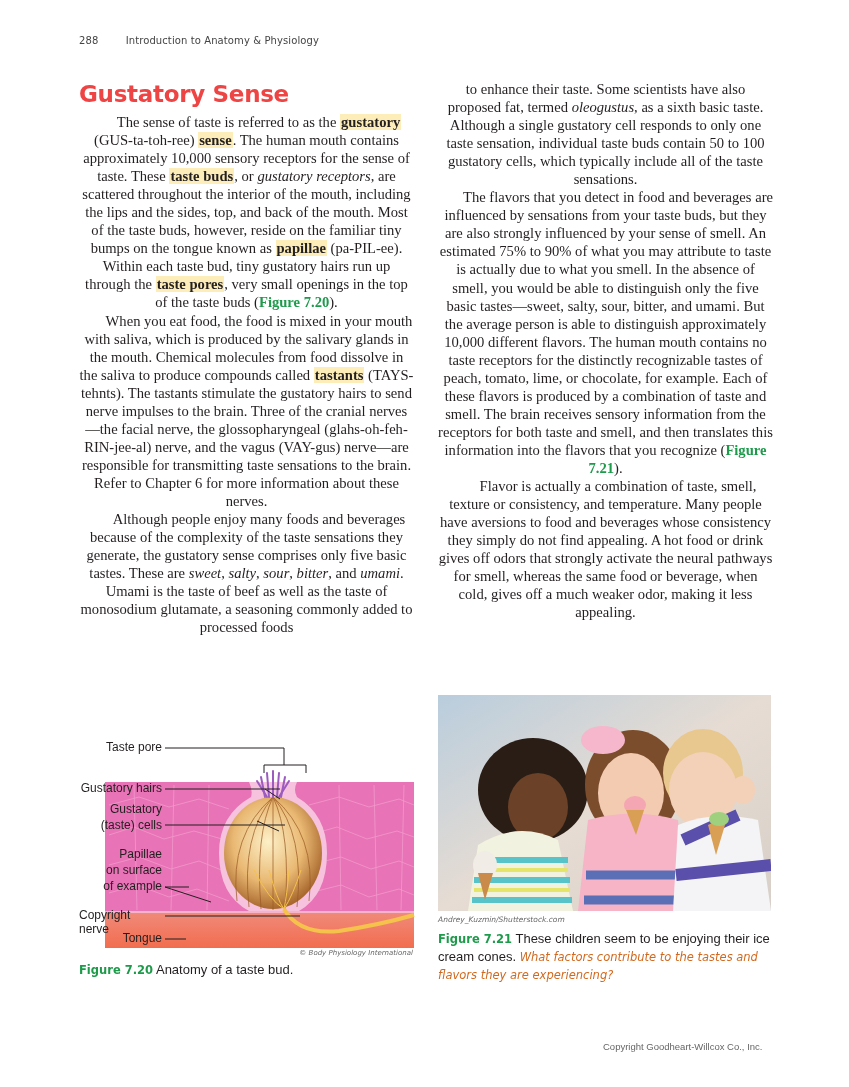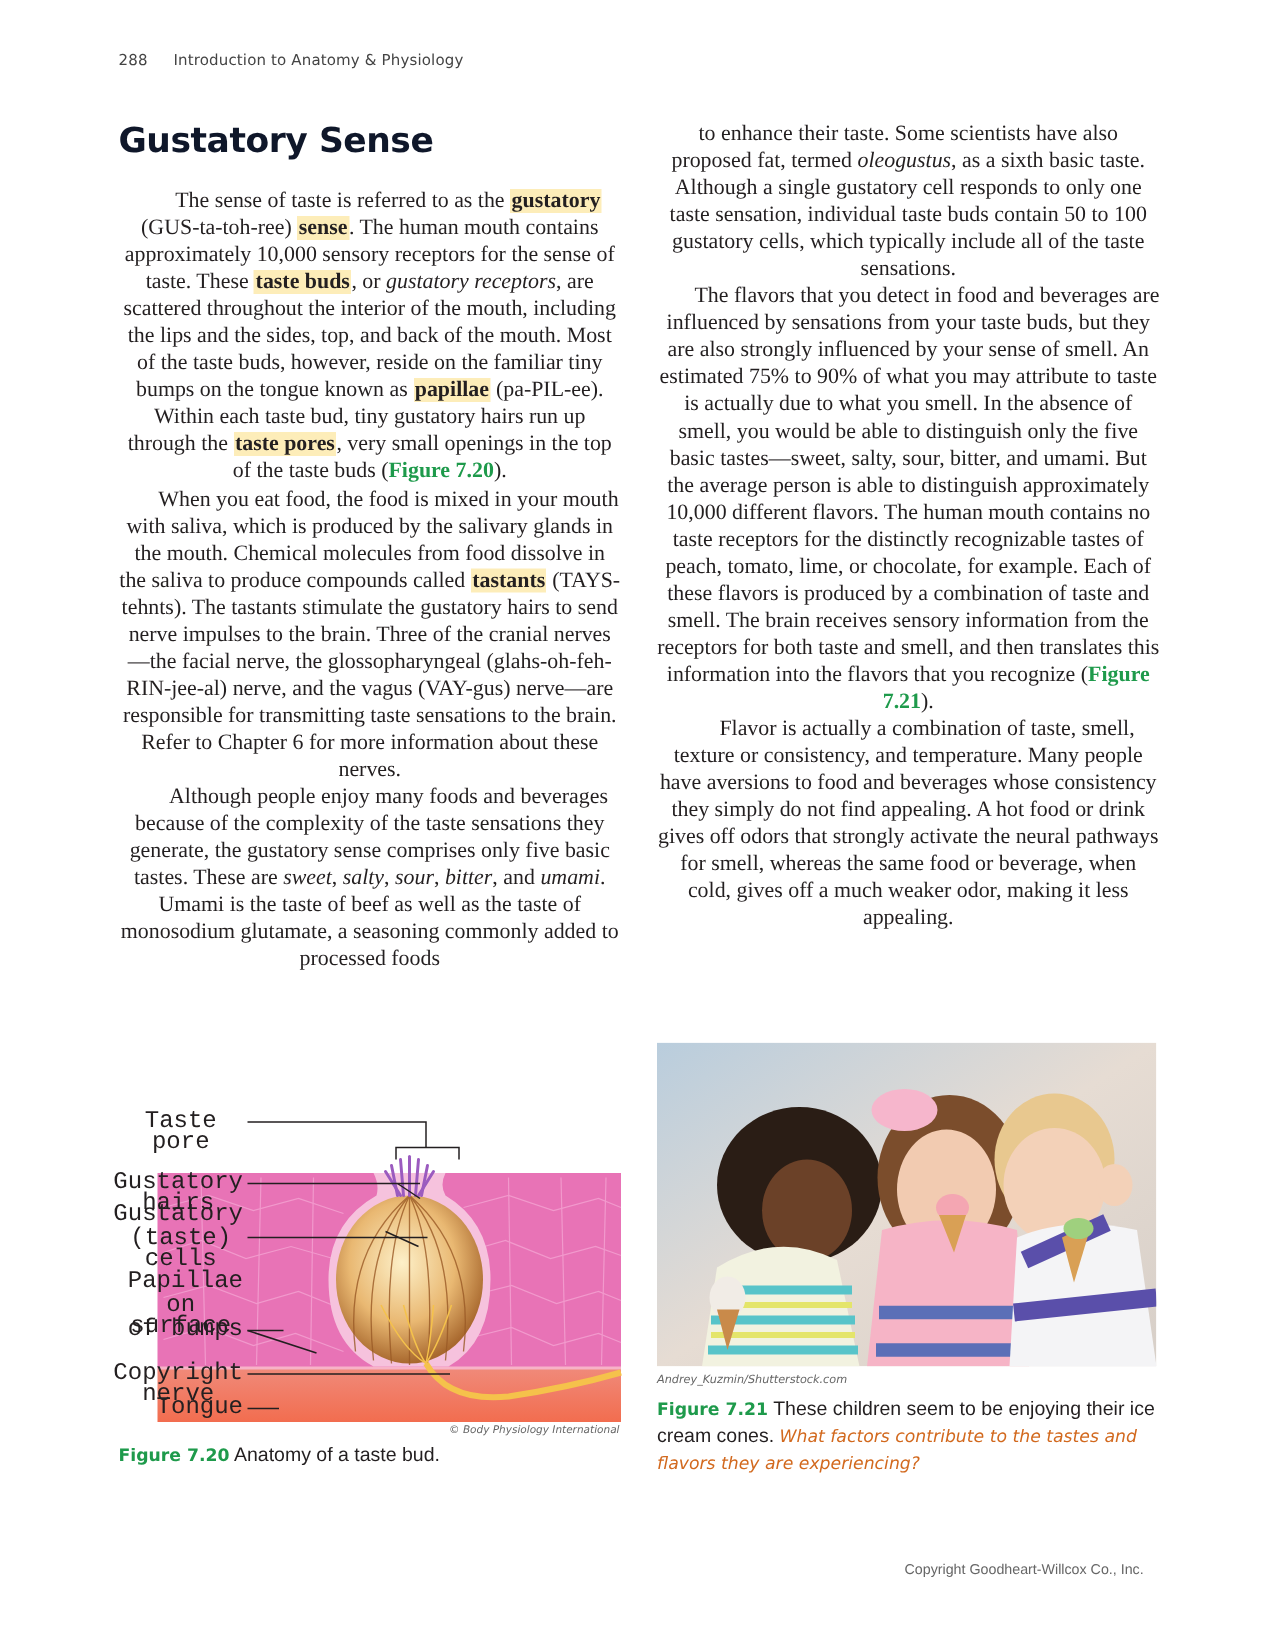--- a/index.html
+++ b/index.html
@@ -1,30 +1,30 @@
 <!DOCTYPE html>
 <html><head>
 <meta charset="utf-8">
 <style>
   html, body { margin: 0; padding: 0; background: #ffffff; }
   body { width: 849px; height: 1087px; position: relative; overflow: hidden; font-family: "Liberation Serif", serif; color: #231f20; }
   .running-head { position: absolute; left: 79px; top: 35px; font-family: "DejaVu Sans", sans-serif; font-size: 10px; color: #444; letter-spacing: 0.1px; }
-  .running-head .pg { margin-right: 14px; }
+  .running-head .pg { margin-right: 24px; }
   .col { position: absolute; font-size: 14.6px; line-height: 18.05px; }
   .col-left { left: 79px; top: 80px; width: 335px; }
   .col-right { left: 438px; top: 80px; width: 335px; }
-  h1.section-title { font-family: "DejaVu Sans", sans-serif; font-weight: bold; color: #0f172a; font-size: 23px; margin: 0 0 17px 0; line-height: 28px; letter-spacing: -0.3px; }
+  h1.section-title { font-family: "DejaVu Sans", sans-serif; font-weight: bold; color: #ef4444; font-size: 23px; margin: 0 0 5px 0; line-height: 28px; letter-spacing: -0.3px; }
   h2.subsection-title { font-family: "DejaVu Sans", sans-serif; font-weight: bold; color: #1e9a4b; font-size: 19px; margin: 6px 0 2px 0; line-height: 23px; letter-spacing: -0.3px; }
   p { margin: 0; text-indent: 25px; text-align: center; }
   p.noindent { text-indent: 0; }
   .key { font-weight: bold; background: #fdedb9; padding: 0 1px; }
   .figref { font-weight: bold; color: #1e9a4b; }
   .fig20 { position: absolute; left: 79px; top: 735px; width: 336px; height: 245px; }
   .fig20 svg { position: absolute; left: 0; top: 0; }
-  .label { position: absolute; font-family: Liberation Mono, monospace; font-size: 16px; color: #231f20; text-align: center; line-height: 14px; }
+  .label { position: absolute; font-family: Liberation Sans, sans-serif; font-size: 12px; color: #231f20; text-align: left; line-height: 14px; }
   .credit { position: absolute; font-family: "DejaVu Sans", sans-serif; font-style: italic; font-size: 7px; color: #666; }
   .caption { position: absolute; font-family: "Liberation Sans", sans-serif; font-size: 13px; line-height: 17px; color: #231f20; }
   .caption .fignum { font-family: "DejaVu Sans", sans-serif; font-weight: bold; color: #1e9a4b; font-size: 11.5px; }
   .caption .q { font-family: "DejaVu Sans", sans-serif; font-style: italic; color: #d2691e; font-size: 11.5px; }
   .photo { position: absolute; left: 438px; top: 695px; width: 333px; height: 216px; overflow: hidden; }
   .copyright { position: absolute; left: 603px; top: 1041px; font-family: "Liberation Sans", sans-serif; font-size: 9.5px; color: #666; }
 </style>
 </head>
 <body>
 
@@ -119,21 +119,21 @@
       <line x1="86" y1="181" x2="221" y2="181"></line>
       <line x1="86" y1="204" x2="107" y2="204"></line>
     </g>
   </svg>
   <div class="label" style="right:253px; top:5px;">Taste pore</div>
   <div class="label" style="right:253px; top:46px;">Gustatory hairs</div>
   <div class="label" style="right:253px; top:67px;">Gustatory</div>
   <div class="label" style="right:253px; top:83px;">(taste) cells</div>
   <div class="label" style="right:253px; top:112px;">Papillae</div>
   <div class="label" style="right:253px; top:128px;">on surface</div>
-  <div class="label" style="right:253px; top:144px;">of bumps</div>
+  <div class="label" style="right:253px; top:144px;">of example</div>
   <div class="label" style="right:253px; top:173px;">Copyright nerve</div>
   <div class="label" style="right:253px; top:196px;">Tongue</div>
   <div class="credit" style="right:2px; top:214px;">© Body Physiology International</div>
 </div>
 <div class="caption" style="left:79px; top:961px; width:336px;">
   <span class="fignum">Figure 7.20</span><span> Anatomy of a taste bud.</span>
 </div>
 
 <div class="photo">
   <svg width="333" height="216" viewBox="0 0 333 216">

